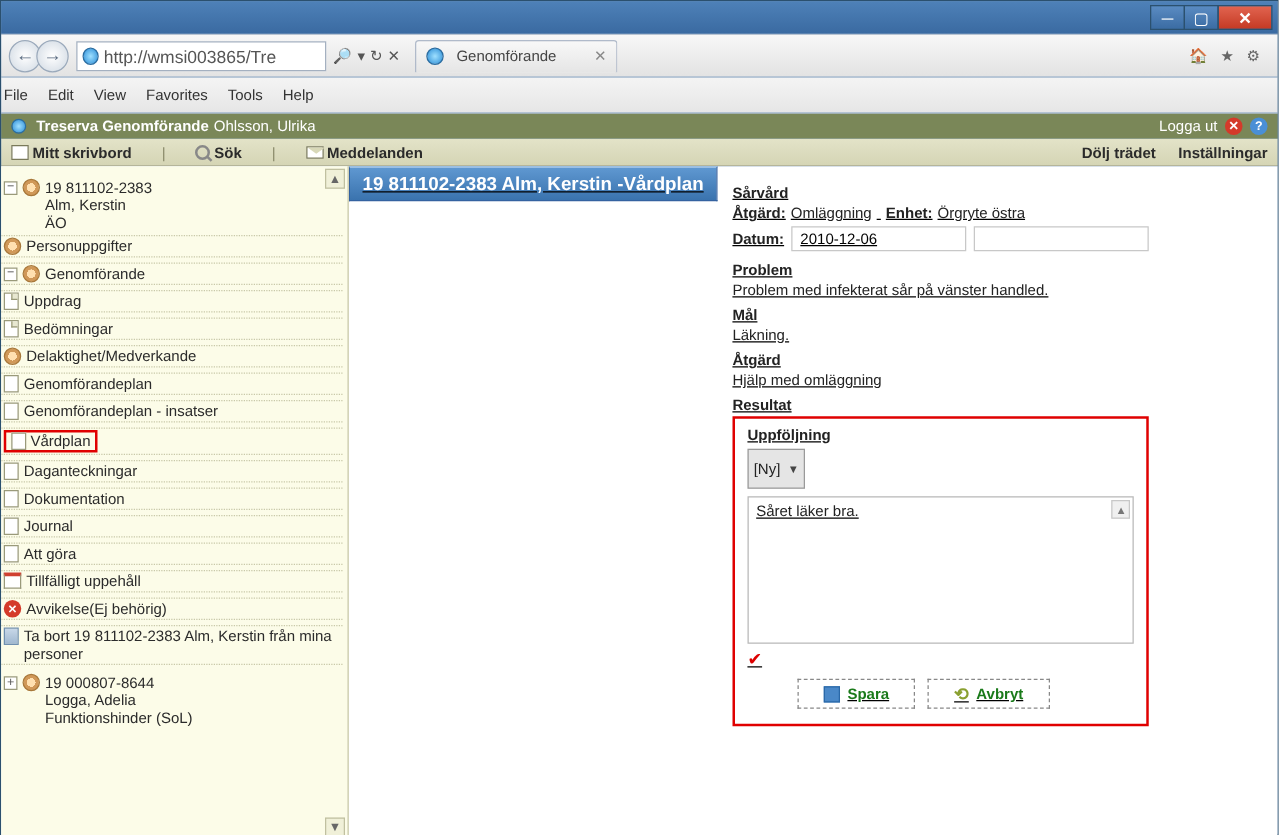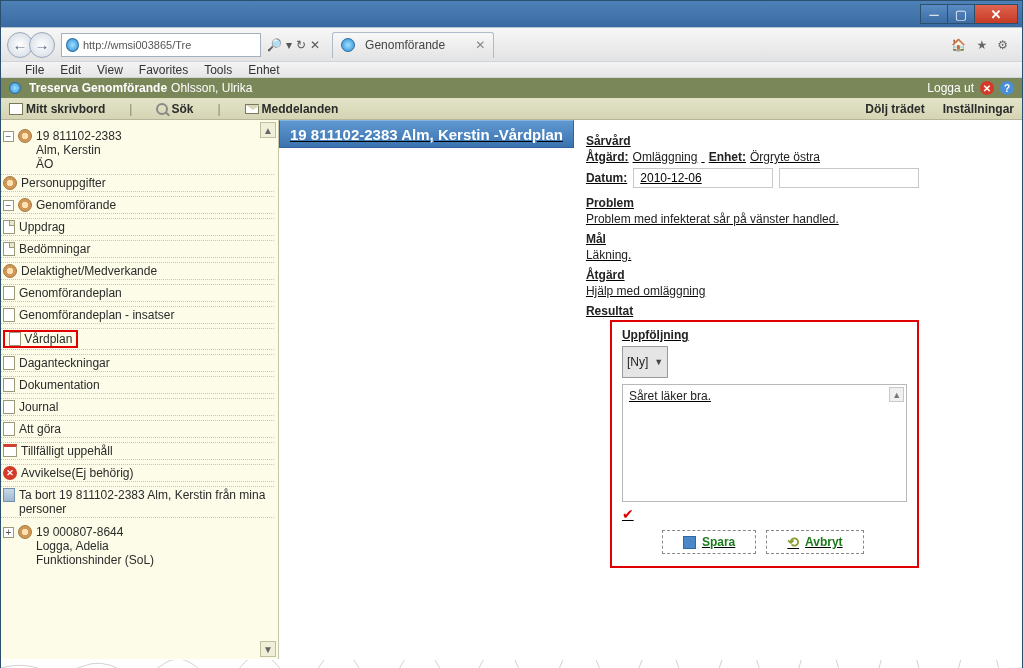--- a/index.html
+++ b/index.html
@@ -9,30 +9,30 @@
 .window-frame { width: 1023px; height: 668px; border: 1px solid #2b506e; background: linear-gradient(to bottom, #4a7cb3 0%, #3c6ca3 100%); position: relative; box-shadow: 0 4px 16px rgba(0,0,0,0.4); }
 .titlebar { height: 26px; display: flex; align-items: center; justify-content: flex-end; background: linear-gradient(to bottom, #4e81b8, #3a6aa1); }
 .win-btns { display: flex; height: 20px; margin-right: 4px; }
 .win-btn { width: 28px; height: 20px; display: flex; align-items: center; justify-content: center; font-size: 13px; color: #fff; background: linear-gradient(to bottom, #5a8bc2, #3b6ca3); border: 1px solid #2b506e; margin-left: -1px; }
 .win-btn.close { width: 44px; background: linear-gradient(to bottom, #e16450, #c53a24); font-weight: bold; }
 .nav-row { display: flex; align-items: center; height: 34px; background: linear-gradient(to bottom, #f7f7f7, #e3e3e3); border-top: 1px solid #b8c4d2; }
 .nav-arrows { display: flex; align-items: center; margin: 0 6px; }
 .nav-arrow { width: 26px; height: 26px; border-radius: 50%; background: radial-gradient(#fff, #cfd8e2); border: 1px solid #9aa9bb; display: flex; align-items: center; justify-content: center; color: #5a6b80; font-size: 15px; }
 .nav-arrow + .nav-arrow { margin-left: -4px; }
 .addr { display: flex; align-items: center; background: #fff; border: 1px solid #a4b0c0; height: 24px; padding: 0 4px; flex: 0 0 200px; }
-.addr input { border: none; outline: none; font-size: 11px; color: #555; width: 100%; }
+.addr input { border: none; outline: none; font-size: 14px; color: #555; width: 100%; }
 .ic-globe { width: 14px; height: 14px; border-radius: 50%; background: radial-gradient(#9fe0ff, #2a8cd6); margin-right: 4px; border: 1px solid #2a6ca0; }
 .addr-tools { display: flex; align-items: center; gap: 4px; padding: 0 6px; color: #555; font-size: 12px; }
 .tab { display: flex; align-items: center; height: 26px; background: linear-gradient(to bottom, #f8f8f8, #e5e5e5); border: 1px solid #b0baca; border-bottom: none; padding: 0 8px; margin-left: 6px; border-radius: 3px 3px 0 0; }
 .tab .ic-globe { width: 14px; height: 14px; }
 .tab-label { margin: 0 30px 0 6px; color: #444; font-size: 12px; }
 .tab-close { color: #888; font-size: 12px; }
 .nav-tools { margin-left: auto; display: flex; align-items: center; gap: 10px; padding-right: 14px; color: #666; font-size: 14px; }
 
-.menubar { background: linear-gradient(to bottom, #f4f4f4, #e6e6e6); height: 17px; display: flex; align-items: center; padding: 0 24px; gap: 16px; border-top: 1px solid #cfd5dc; border-bottom: 1px solid #cfd5dc; color: #333; font-size: 12px; }
+.menubar { background: linear-gradient(to bottom, #f4f4f4, #e6e6e6); height: 30px; display: flex; align-items: center; padding: 0 2px; gap: 16px; border-top: 1px solid #cfd5dc; border-bottom: 1px solid #cfd5dc; color: #333; font-size: 12px; }
 .menubar span { cursor: default; }
 
 
 .app-header { height: 20px; background: #7a8758; color: #fff; display: flex; align-items: center; padding: 0 8px; font-size: 11px; }
 .app-header-title { display: flex; align-items: center; gap: 4px; }
 .app-header-title .ic-globe { width: 12px; height: 12px; }
 .app-header-title b { font-weight: bold; }
 .app-header .right { margin-left: auto; display: flex; align-items: center; gap: 6px; }
 .logout-x { width: 14px; height: 14px; border-radius: 50%; background: #d43a2a; color: #fff; display: flex; align-items: center; justify-content: center; font-weight: bold; font-size: 10px; }
 .help-q { width: 14px; height: 14px; border-radius: 50%; background: #4a8fd6; color: #fff; display: flex; align-items: center; justify-content: center; font-weight: bold; font-size: 10px; }
@@ -74,21 +74,21 @@
 
 .content-panel { flex: 1; display: flex; flex-direction: row; text-decoration: underline; }
 .content-title { height: 28px; background: linear-gradient(to bottom, #5f98d1, #3a73ae); color: #fff; font-size: 15px; font-weight: bold; display: flex; align-items: center; padding: 0 10px; border: 1px solid #3462a0; border-top-color: #86b4e0; }
 .content-body { padding: 8px 12px; color: #222; font-size: 12px; }
 .content-body h4 { font-size: 12px; font-weight: bold; margin-top: 6px; margin-bottom: 2px; }
 .row-line { display: flex; align-items: center; gap: 4px; margin: 2px 0; }
 .row-line b { font-weight: bold; }
 .date-row { display: flex; align-items: center; gap: 6px; margin: 4px 0 8px 0; }
 .date-input { border: 1px solid #c8c8c8; padding: 2px 6px; background: #fff; width: 140px; height: 20px; }
 .date-input.empty { width: 140px; }
-.form-block { border: 2px solid #e00000; padding: 4px 10px 12px 10px; margin-top: 2px; margin-left: 24px; }
+.form-block { border: 2px solid #e00000; padding: 4px 10px 12px 10px; margin-top: 2px; }
 .form-block h4 { margin-top: 2px; }
 .select-ny { border: 1px solid #9a9a9a; background: #e5e5e5; padding: 1px 4px; display: inline-flex; align-items: center; gap: 6px; height: 32px; margin-top: 2px; }
 .select-ny .arr { font-size: 9px; color: #444; }
 .textarea-wrap { border: 1px solid #b8b8b8; background: #fff; height: 118px; margin-top: 6px; position: relative; padding: 4px 20px 4px 6px; font-family: "Courier New", monospace; font-size: 12px; }
 .ta-scroll { position: absolute; right: 2px; top: 2px; width: 15px; height: 15px; background: #f0f0f0; border: 1px solid #c8c8c8; display: flex; align-items: center; justify-content: center; font-size: 9px; color: #777; }
 .spell-ic { width: 14px; height: 14px; margin-top: 4px; color: #d00; font-size: 14px; }
 .btn-row { display: flex; gap: 10px; margin-top: 10px; padding-left: 40px; }
 .btn { border: 1px dashed #888; background: #fff; padding: 3px 20px; font-size: 12px; font-weight: bold; color: #1a7a1a; display: flex; align-items: center; gap: 6px; cursor: pointer; }
 .btn .ic-save { width: 13px; height: 13px; background: #4a88c8; border: 1px solid #2a68a8; }
 .btn .ic-undo { font-size: 14px; color: #8aa030; font-weight: bold; }
@@ -134,21 +134,21 @@
       <span>⚙</span>
     </div>
   </div>
 
   <div class="menubar">
     <span>File</span>
     <span>Edit</span>
     <span>View</span>
     <span>Favorites</span>
     <span>Tools</span>
-    <span>Enhet</span>
+    <span>Help</span>
   </div>
 
   <div class="app-header">
     <div class="app-header-title">
       <span class="ic-globe"></span>
       <b>Treserva Genomförande</b>
       <span>Ohlsson, Ulrika</span>
     </div>
     <div class="right">
       <span>Logga ut</span>

